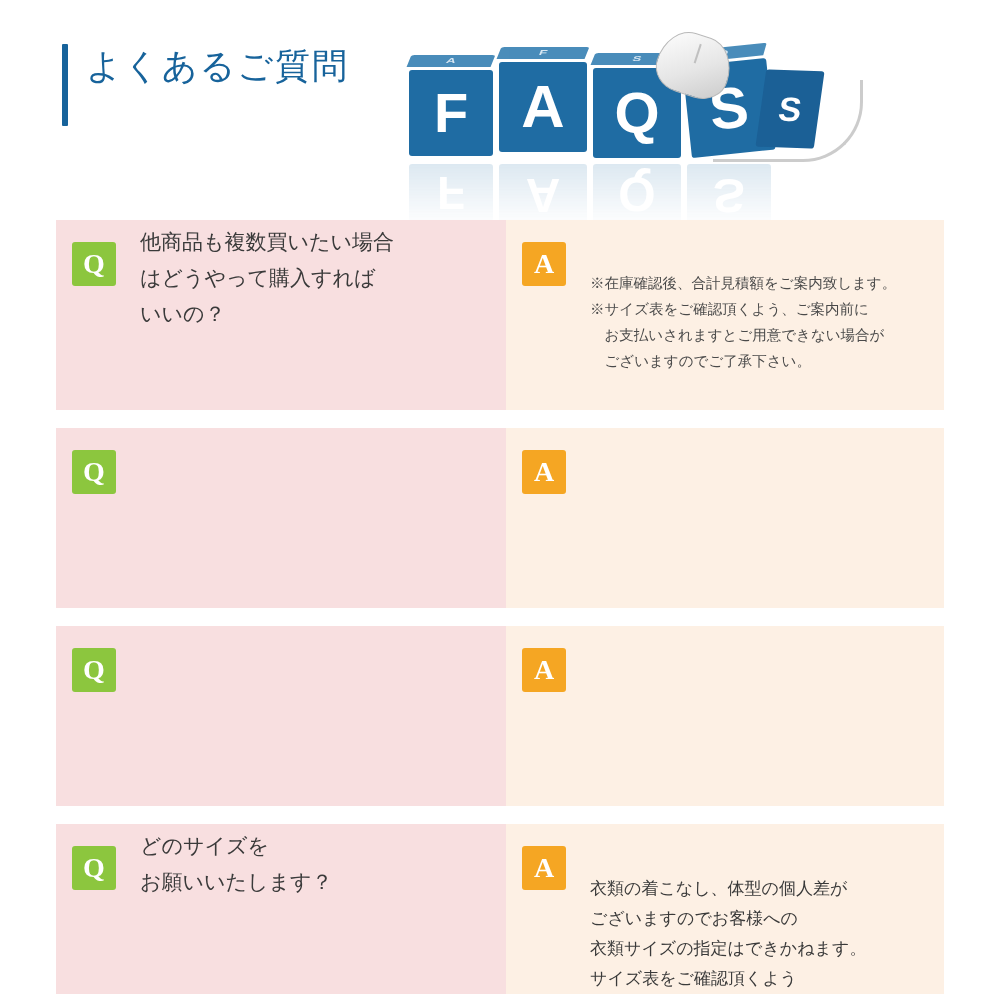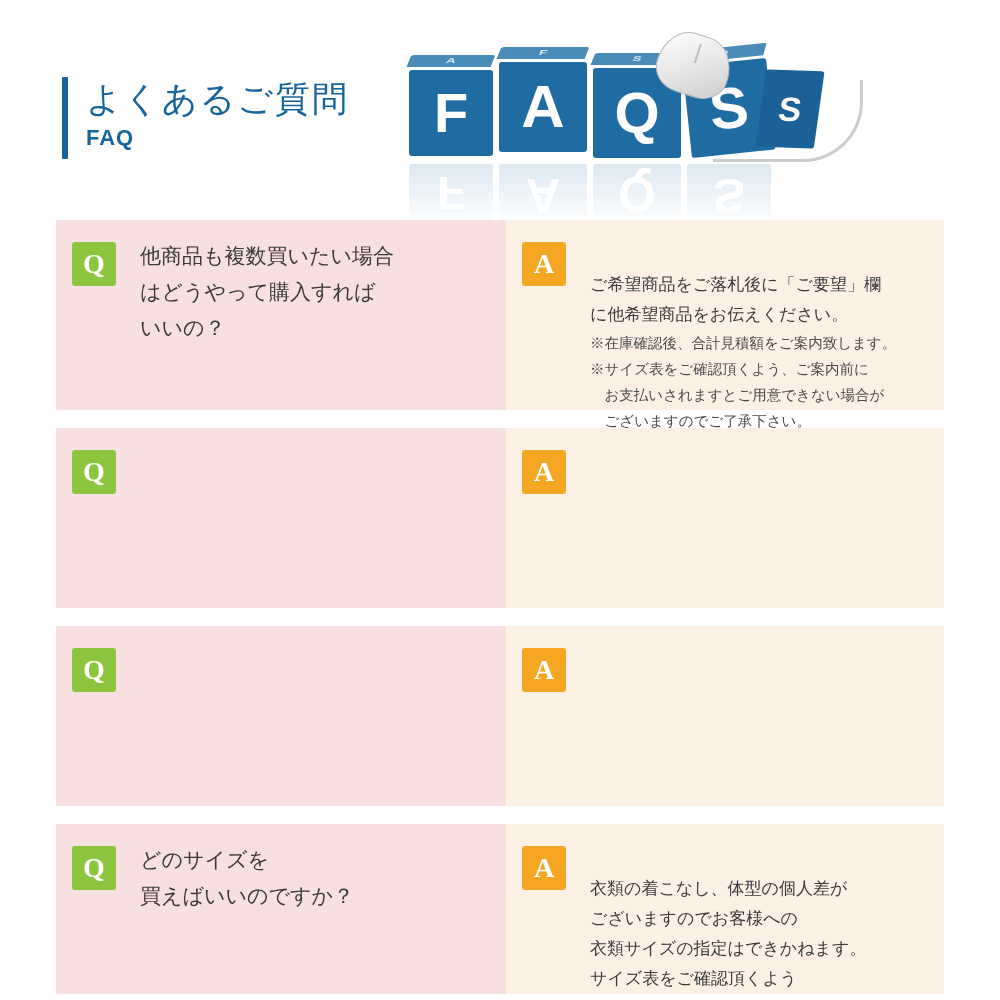--- a/index.html
+++ b/index.html
@@ -17,21 +17,21 @@
   }
 
   
   .header {
     position: absolute;
     left: 0; top: 0;
     width: 1000px; height: 215px;
   }
   .title-block {
     position: absolute;
-    left: 62px; top: 77px;
+    left: 62px; top: 44px;
     display: flex;
     align-items: flex-start;
   }
   .title-bar {
     width: 6px;
     height: 82px;
     background: #17639b;
     margin-right: 18px;
     border-radius: 1px;
   }
@@ -184,21 +184,21 @@
     text-align: center;
     line-height: 44px;
     border-radius: 3px;
     font-family: "Liberation Serif", serif;
   }
   .q-badge { left: 72px; top: 22px; background: #8cc63e; }
   .a-badge { left: 522px; top: 22px; background: #f5a623; }
 
   .q-text {
     position: absolute;
-    left: 140px; top: 18px;
+    left: 140px; top: 4px;
     width: 350px;
     font-size: 21px;
     line-height: 36px;
     color: #3a3a3a;
     white-space: pre-line;
   }
   .a-text {
     position: absolute;
     left: 590px; top: 20px;
     width: 350px;
@@ -226,21 +226,20 @@
 </head>
 <body>
 
 <div class="page">
 
   <div class="header">
     <div class="title-block">
       <div class="title-bar"></div>
       <div class="title-texts">
         <div class="title-jp">よくあるご質問</div>
-        <div class="title-en">FAQ</div>
       </div>
     </div>
 
     <div class="cube-art">
       <div class="cube c1">
         <span class="minitop">A</span>
         <span class="letter">F</span>
       </div>
       <div class="cube c2">
         <span class="minitop">F</span>
@@ -275,22 +274,20 @@
     <div class="faq-row row-1">
       <div class="q-panel"></div>
       <div class="q-arrow"></div>
       <div class="a-panel"></div>
       <div class="badge q-badge">Q</div>
       <div class="badge a-badge">A</div>
       <div class="q-text">他商品も複数買いたい場合
 はどうやって購入すれば
 いいの？</div>
       <div class="a-text">
-        <span>ご希望商品をご落札後に「ご要望」欄
-に他希望商品をお伝えください。</span>
         <span class="a-note">※在庫確認後、合計見積額をご案内致します。
 ※サイズ表をご確認頂くよう、ご案内前に
 　お支払いされますとご用意できない場合が
 　ございますのでご了承下さい。</span>
       </div>
     </div>
 
     <div class="faq-row row-2">
       <div class="q-panel"></div>
       <div class="q-arrow"></div>
@@ -307,21 +304,21 @@
       <div class="badge a-badge">A</div>
     </div>
 
     <div class="faq-row row-4">
       <div class="q-panel"></div>
       <div class="q-arrow"></div>
       <div class="a-panel"></div>
       <div class="badge q-badge">Q</div>
       <div class="badge a-badge">A</div>
       <div class="q-text">どのサイズを
-買えばいいのですか？</div>
+お願いいたします？</div>
       <div class="a-text">
         <span>衣類の着こなし、体型の個人差が
 ございますのでお客様への
 衣類サイズの指定はできかねます。
 サイズ表をご確認頂くよう
 お願いいたします。</span>
       </div>
     </div>
 
   </div>

